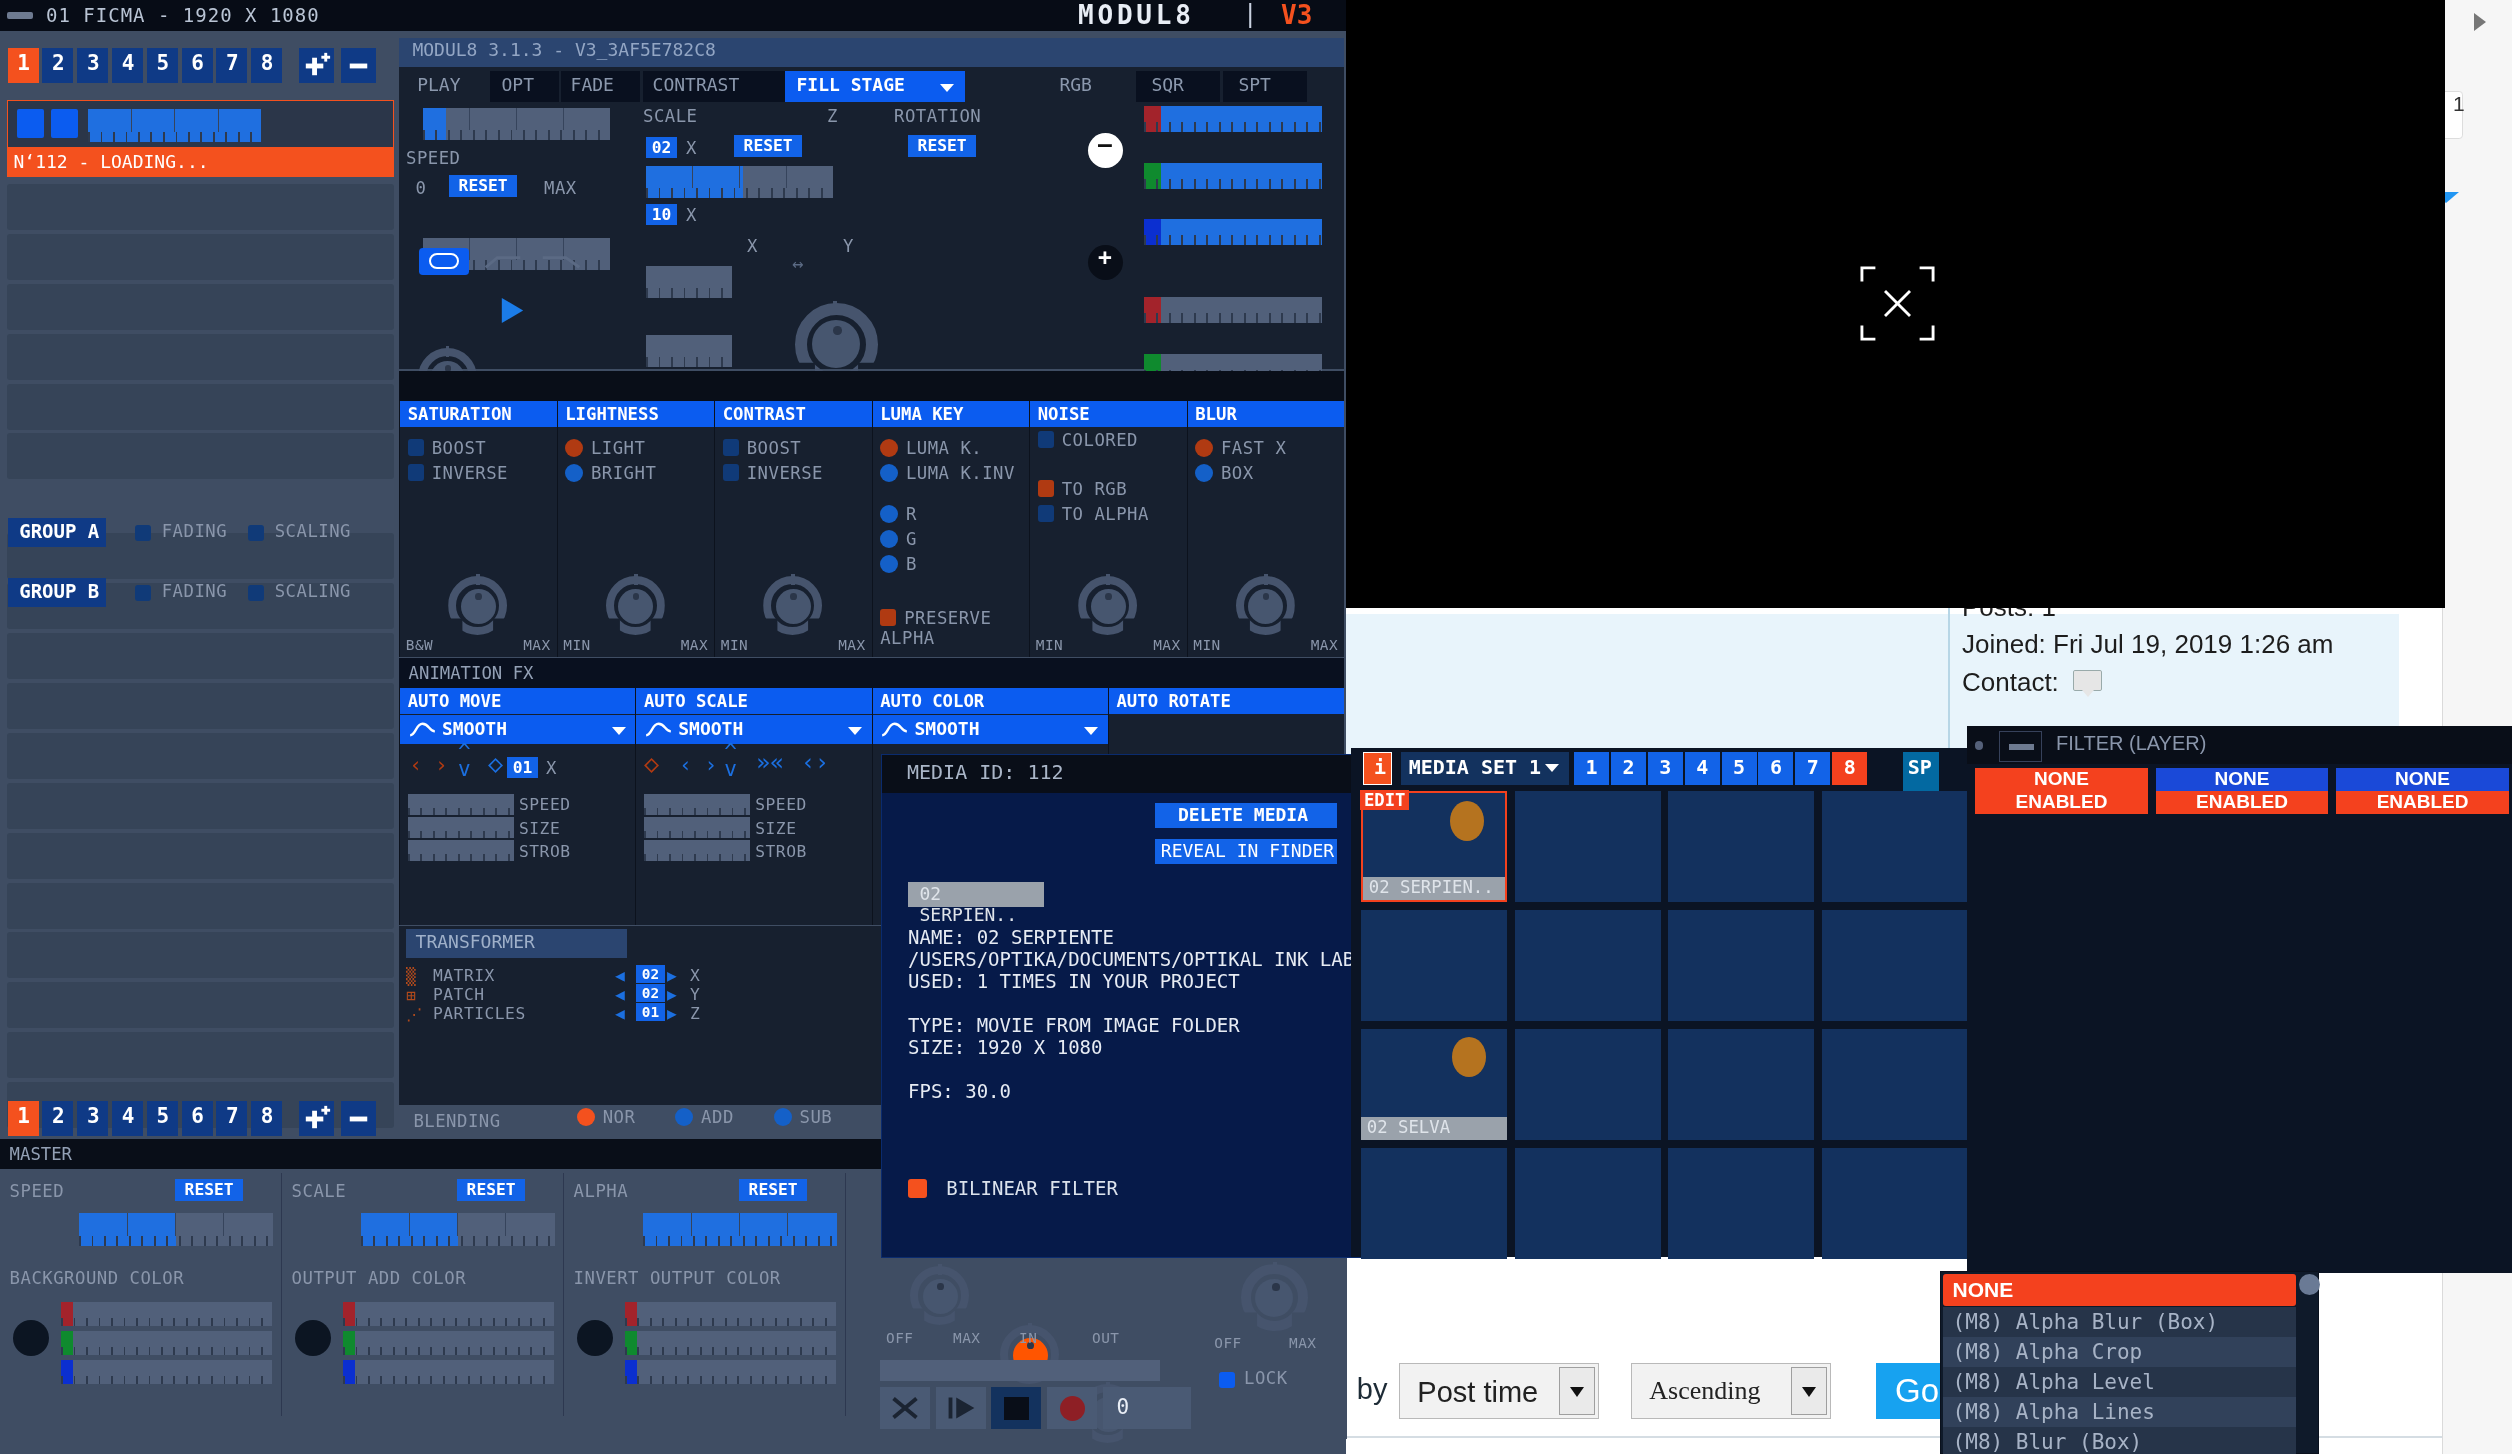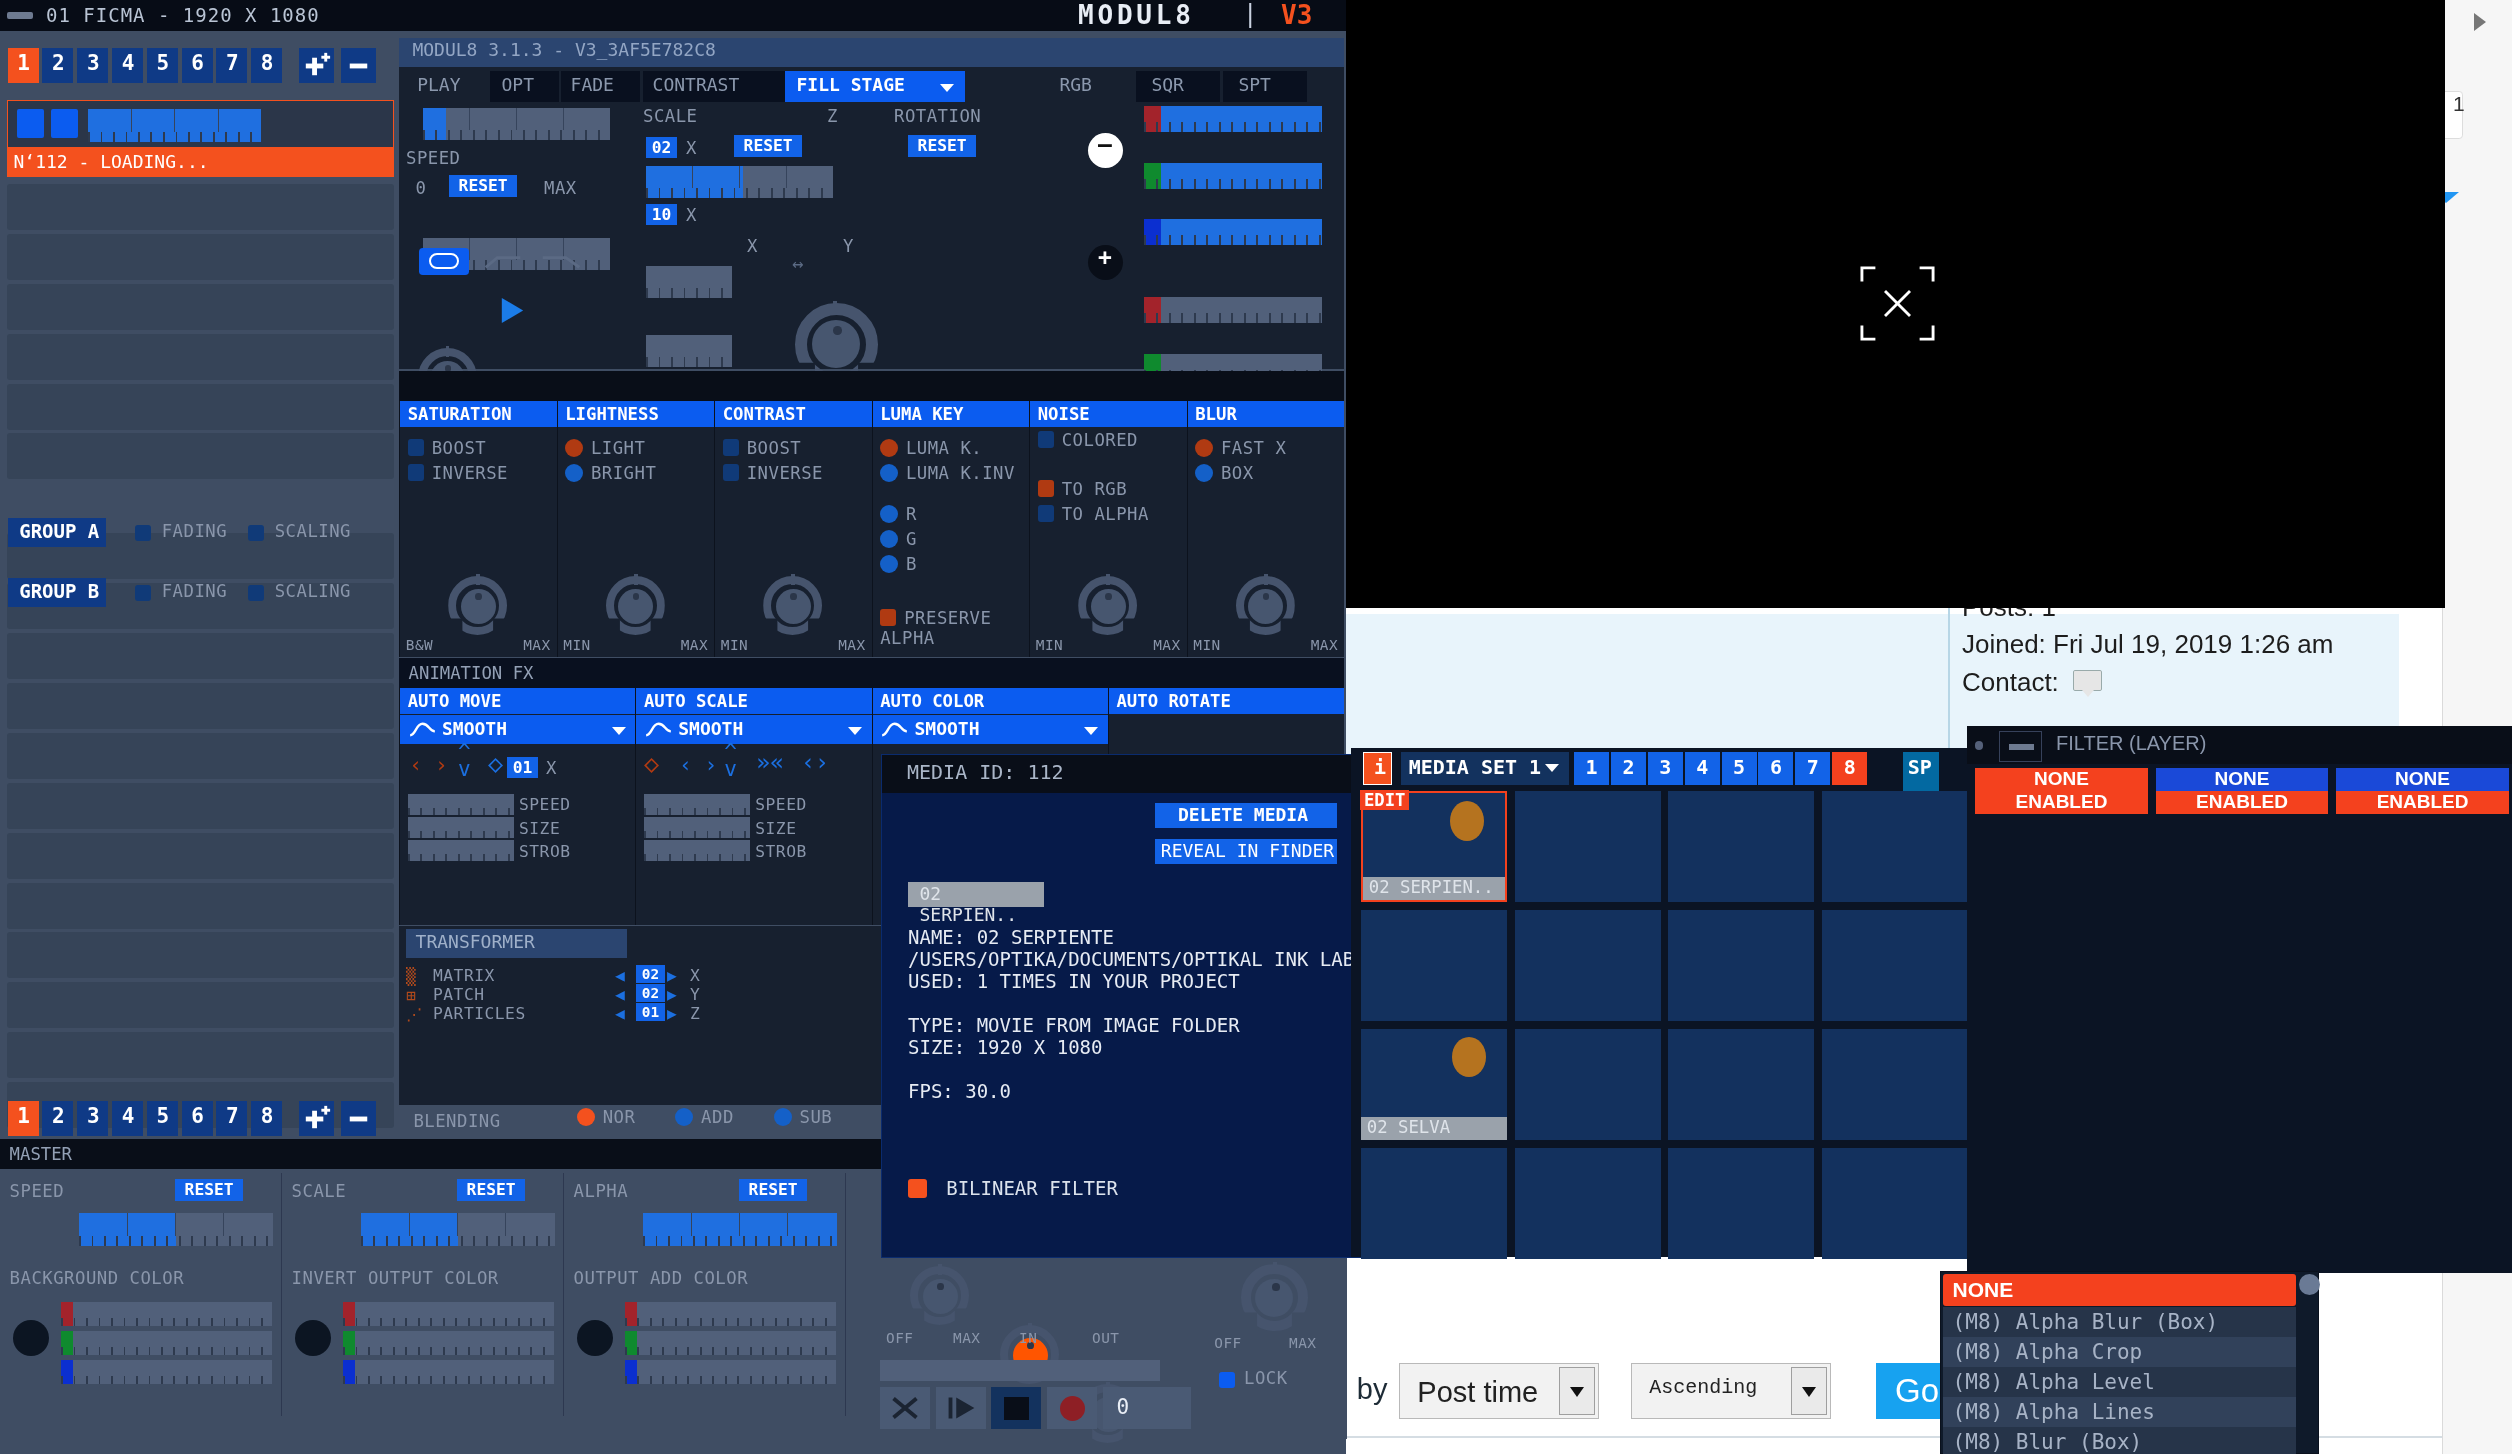--- a/index.html
+++ b/index.html
@@ -65,21 +65,21 @@
   <div class="abs" style="left:1343px;top:1436px;width:1169px;height:1.9px;background:#d5dde3;"></div>
 
   <div class="abs" style="left:1353px;top:1358px;width:691px;height:67px;">
     <span style="position:absolute;left:3.8px;top:15.4px;font-family:'Liberation Sans',sans-serif;font-size:29px;color:#1d2b36;">by</span>
     <div class="abs" style="left:46px;top:4.8px;width:200px;height:56px;background:#f2f2f2;border:1px solid #b9b9b9;">
       <span style="position:absolute;left:17.3px;top:12.5px;font-family:'Liberation Sans',sans-serif;font-size:29px;color:#222;">Post time</span>
       <div class="abs" style="right:2.9px;top:2.9px;width:36px;height:48px;background:#eaeaea;border:1px solid #9f9f9f;"></div>
       <div class="abs" style="right:14.4px;top:23px;width:0;height:0;border-left:7.7px solid transparent;border-right:7.7px solid transparent;border-top:10.6px solid #111;"></div>
     </div>
     <div class="abs" style="left:278px;top:4.8px;width:200px;height:56px;background:#f2f2f2;border:1px solid #b9b9b9;">
-      <span style="position:absolute;left:17.3px;top:12.5px;font-family:Liberation Mono, monospace;font-size:20px;color:#222;">Ascending</span>
+      <span style="position:absolute;left:17.3px;top:12.5px;font-family:Liberation Serif, serif;font-size:26px;color:#222;">Ascending</span>
       <div class="abs" style="right:2.9px;top:2.9px;width:36px;height:48px;background:#eaeaea;border:1px solid #9f9f9f;"></div>
       <div class="abs" style="right:14.4px;top:23px;width:0;height:0;border-left:7.7px solid transparent;border-right:7.7px solid transparent;border-top:10.6px solid #111;"></div>
     </div>
     <div class="abs" style="left:523px;top:4.8px;width:115px;height:56px;background:#17a2f0;">
       <span style="position:absolute;left:19px;top:9.6px;font-family:'Liberation Sans',sans-serif;font-size:33px;color:#fff;">Go</span>
     </div>
   </div>
 
   <div class="abs" style="left:2442px;top:0;width:70px;height:1455px;background:#f6f6f6;border-left:1px solid #dadada;"></div>
   <div class="abs" style="left:2474px;top:13.4px;width:0;height:0;border-top:9.6px solid transparent;border-bottom:9.6px solid transparent;border-left:12.5px solid #777;"></div>
@@ -677,40 +677,40 @@
           <div style="position:absolute;left:0;top:0;bottom:0;width:11.5px;background:#0f8a2e"></div>
           <div class="ticks" style="height:7.7px"></div>
         </div>
         <div class="slider" style="position:absolute;left:61px;top:98px;width:211px;height:24px;">
           <div class="fill" style="width:0%"></div>
           <div style="position:absolute;left:0;top:0;bottom:0;width:11.5px;background:#0b2fd0"></div>
           <div class="ticks" style="height:7.7px"></div>
         </div>
       </div>
       <div style="width:282px;position:relative;height:154px;border-right:1px solid #2d3850;">
-        <span class="lbl" style="position:absolute;left:9.6px;top:5.8px;">INVERT OUTPUT COLOR</span>
+        <span class="lbl" style="position:absolute;left:9.6px;top:5.8px;">OUTPUT ADD COLOR</span>
         <div style="position:absolute;left:13.4px;top:58px;width:36px;height:36px;border-radius:50%;background:#0c1522;"></div>
         <div class="slider" style="position:absolute;left:61px;top:40px;width:211px;height:24px;">
           <div class="fill" style="width:0%"></div>
           <div style="position:absolute;left:0;top:0;bottom:0;width:11.5px;background:#a3232b"></div>
           <div class="ticks" style="height:7.7px"></div>
         </div>
         <div class="slider" style="position:absolute;left:61px;top:69px;width:211px;height:24px;">
           <div class="fill" style="width:0%"></div>
           <div style="position:absolute;left:0;top:0;bottom:0;width:11.5px;background:#0f8a2e"></div>
           <div class="ticks" style="height:7.7px"></div>
         </div>
         <div class="slider" style="position:absolute;left:61px;top:98px;width:211px;height:24px;">
           <div class="fill" style="width:0%"></div>
           <div style="position:absolute;left:0;top:0;bottom:0;width:11.5px;background:#0b2fd0"></div>
           <div class="ticks" style="height:7.7px"></div>
         </div>
       </div>
       <div style="width:282px;position:relative;height:154px;border-right:1px solid #2d3850;">
-        <span class="lbl" style="position:absolute;left:9.6px;top:5.8px;">OUTPUT ADD COLOR</span>
+        <span class="lbl" style="position:absolute;left:9.6px;top:5.8px;">INVERT OUTPUT COLOR</span>
         <div style="position:absolute;left:13.4px;top:58px;width:36px;height:36px;border-radius:50%;background:#0c1522;"></div>
         <div class="slider" style="position:absolute;left:61px;top:40px;width:211px;height:24px;">
           <div class="fill" style="width:0%"></div>
           <div style="position:absolute;left:0;top:0;bottom:0;width:11.5px;background:#a3232b"></div>
           <div class="ticks" style="height:7.7px"></div>
         </div>
         <div class="slider" style="position:absolute;left:61px;top:69px;width:211px;height:24px;">
           <div class="fill" style="width:0%"></div>
           <div style="position:absolute;left:0;top:0;bottom:0;width:11.5px;background:#0f8a2e"></div>
           <div class="ticks" style="height:7.7px"></div>

